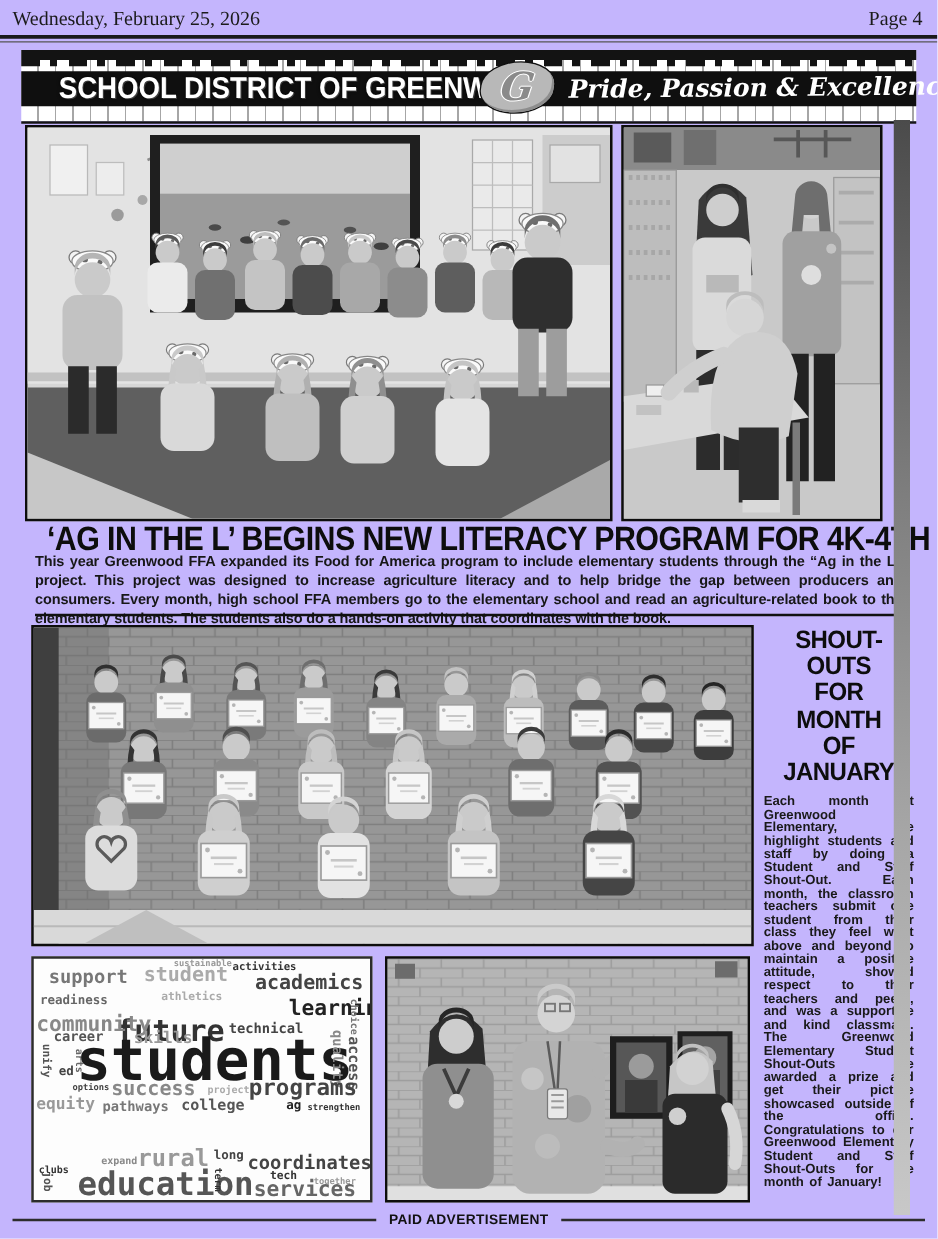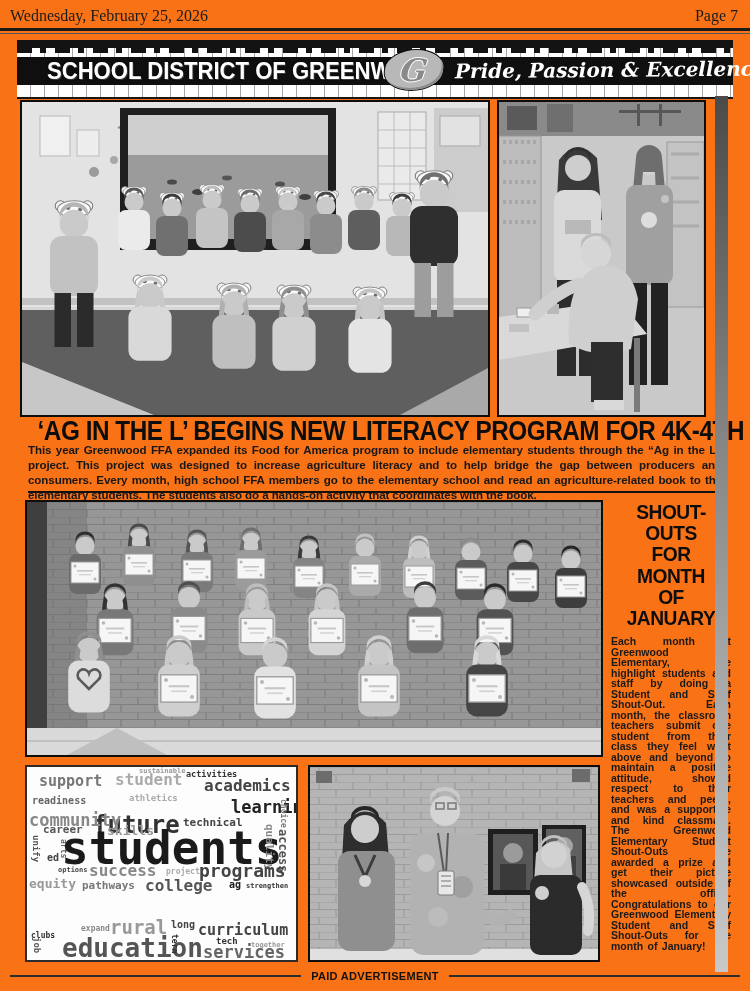--- a/index.html
+++ b/index.html
@@ -1,16 +1,16 @@
 <!DOCTYPE html>
 <html><head>
 <meta charset="utf-8">
 <style>
   html,body{margin:0;padding:0;background:#ffffff;}
-  .page{position:relative;width:750px;height:991px;background:#f97316;overflow:hidden;
+  .page{position:relative;width:750px;height:991px;background:#c4b5fd;overflow:hidden;
         font-family:"Liberation Sans",sans-serif;}
 
   
   .np-date{position:absolute;left:10px;top:7px;font-family:"Liberation Serif",serif;
            font-size:16px;color:#1b1b1b;}
   .np-page{position:absolute;right:12px;top:7px;font-family:"Liberation Serif",serif;
            font-size:16px;color:#1b1b1b;}
   .np-rule{position:absolute;left:0;top:28px;width:750px;height:3px;background:#1a1a1a;}
   .np-rule2{position:absolute;left:0;top:33px;width:750px;height:1px;background:#555;}
 
@@ -77,21 +77,21 @@
   
   .edge-strip{position:absolute;left:715px;top:96px;width:13px;height:876px;
           background:linear-gradient(180deg,#4b4b4b 0%,#7f7f7f 35%,#a6a6a6 65%,#c8c8c8 100%);}
 </style>
 </head>
 <body>
 
 <div class="page">
 
   <div class="np-date">Wednesday, February 25, 2026</div>
-  <div class="np-page">Page 7</div>
+  <div class="np-page">Page 4</div>
   <div class="np-rule"></div>
   <div class="np-rule2"></div>
 
   <div class="banner">
     <div class="banner-rough"></div>
     <div class="banner-band"></div>
     <div class="banner-district">SCHOOL DISTRICT OF GREENWOOD</div>
     <div class="banner-logo">
       <span>G</span>
     </div>
@@ -596,27 +596,27 @@
         <span class="wcw" style="left: 20px; top: 86px; font-size: 10px; color: rgb(68, 68, 68);">ed</span>
         <span class="wcw" style="left: 34px; top: 58px; font-size: 46px; color: rgb(26, 26, 26);">students</span>
         <span class="wcw v" style="left: 237px; top: 57px; font-size: 11px; color: rgb(136, 136, 136);">quality</span>
         <span class="wcw v" style="left: 250px; top: 62px; font-size: 12px; color: rgb(85, 85, 85);">access</span>
         <span class="wcw" style="left: 31px; top: 100px; font-size: 7px; color: rgb(68, 68, 68);">options</span>
         <span class="wcw" style="left: 62px; top: 96px; font-size: 16px; color: rgb(136, 136, 136);">success</span>
         <span class="wcw" style="left: 139px; top: 101px; font-size: 8px; color: rgb(170, 170, 170);">project</span>
         <span class="wcw" style="left: 172px; top: 95px; font-size: 18px; color: rgb(68, 68, 68);">programs</span>
         <span class="wcw" style="left: 2px; top: 110px; font-size: 13px; color: rgb(153, 153, 153);">equity</span>
         <span class="wcw" style="left: 55px; top: 113px; font-size: 11px; color: rgb(119, 119, 119);">pathways</span>
-        <span class="wcw" style="left: 118px; top: 111px; font-size: 16px; color: rgb(85, 85, 85);">college</span>
+        <span class="wcw" style="left: 118px; top: 111px; font-size: 12px; color: rgb(85, 85, 85);">college</span>
         <span class="wcw" style="left: 202px; top: 113px; font-size: 10px; color: rgb(34, 34, 34);">ag</span>
         <span class="wcw" style="left: 219px; top: 116px; font-size: 7px; color: rgb(51, 51, 51);">strengthen</span>
         <span class="wcw" style="left: 54px; top: 158px; font-size: 8px; color: rgb(136, 136, 136);">expand</span>
         <span class="wcw" style="left: 83px; top: 151px; font-size: 19px; color: rgb(153, 153, 153);">rural</span>
         <span class="wcw" style="left: 144px; top: 153px; font-size: 10px; color: rgb(68, 68, 68);">long</span>
-        <span class="wcw" style="left: 171px; top: 156px; font-size: 15px; color: rgb(68, 68, 68);">curriculum</span>
+        <span class="wcw" style="left: 171px; top: 156px; font-size: 15px; color: rgb(68, 68, 68);">coordinates</span>
         <span class="wcw" style="left: 4px; top: 165px; font-size: 8px; color: rgb(51, 51, 51);">clubs</span>
         <span class="wcw v" style="left: 5px; top: 170px; font-size: 9px; color: rgb(85, 85, 85);">job</span>
         <span class="wcw" style="left: 35px; top: 168px; font-size: 26px; color: rgb(85, 85, 85);">education</span>
         <span class="wcw v" style="left: 143px; top: 167px; font-size: 8px; color: rgb(51, 51, 51);">term</span>
         <span class="wcw" style="left: 189px; top: 170px; font-size: 9px; color: rgb(51, 51, 51);">tech</span>
         <span class="wcw" style="left: 224px; top: 175px; font-size: 7px; color: rgb(153, 153, 153);">together</span>
         <span class="wcw" style="left: 176px; top: 177px; font-size: 17px; color: rgb(102, 102, 102);">services</span>
       </div>
   </div>
 

